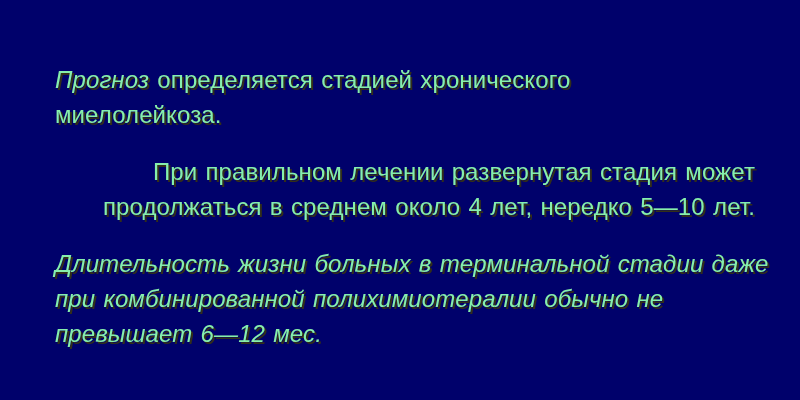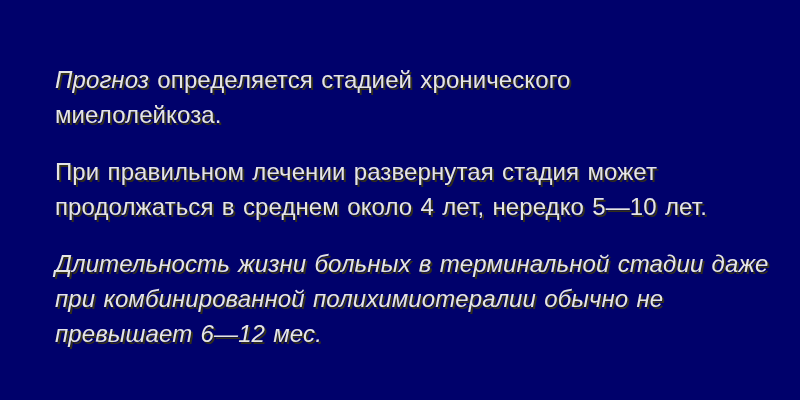--- a/index.html
+++ b/index.html
@@ -20,37 +20,37 @@
   }
 
   #slide-body {
     position: absolute;
     left: 55px;
     top: 62px;
     width: 715px;
   }
 
   .para {
-    color: #e5e5e5;
+    color: #86efac;
     font-size: 24px;
     line-height: 35px;
     letter-spacing: 0.1px;
     word-spacing: 1.5px;
     text-shadow: 2px 2px 0 rgba(60, 55, 10, 0.85);
     margin: 0 0 22px 0;
     white-space: pre-wrap;
   }
 
   .para:last-child {
     margin-bottom: 0;
     font-style: italic;
   }
 
   .para-1 { width: 620px; }
-  .para-2 { width: 700px; }
+  .para-2 { width: 700px; text-align: right; }
   .para-3 { width: 715px; }
 
   .lead-italic {
     font-style: italic;
   }
 </style>
 </head>
 <body>
 
 <div id="slide">

